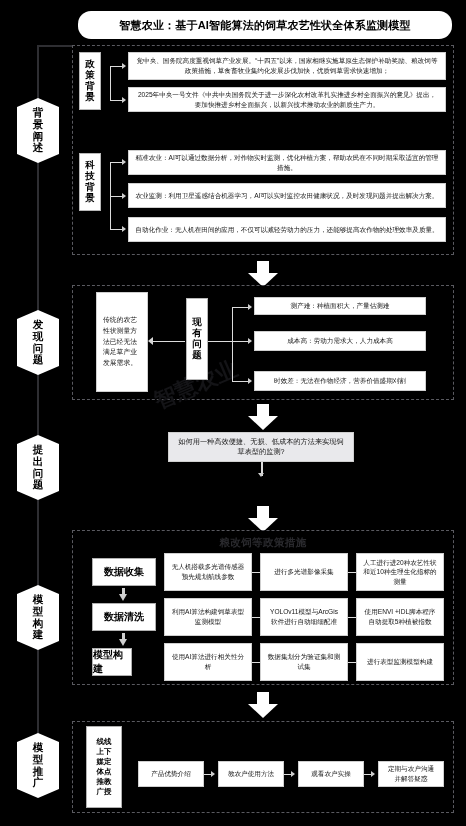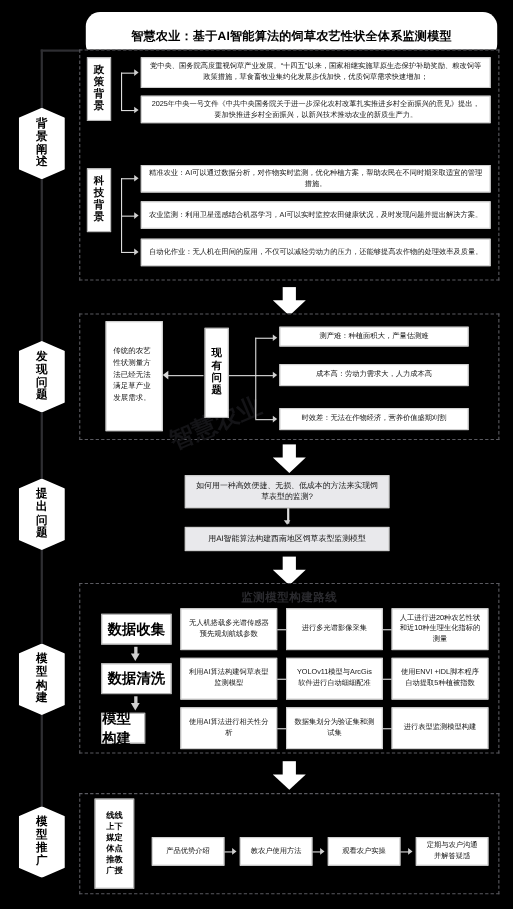--- a/index.html
+++ b/index.html
@@ -43,21 +43,21 @@
     letter-spacing: 0px;
     clip-path: polygon(0% 14%, 50% 0%, 100% 14%, 100% 86%, 50% 100%, 0% 86%);
     z-index: 5;
   }
   .stage span { display: block; }
 
   
   .title-pill {
     position: absolute;
     left: 78px; top: 11px;
-    width: 374px; height: 42px;
+    width: 374px; height: 28px;
     background: #ffffff;
     color: #000000;
     border-radius: 13px;
     font-size: 11px;
     font-weight: bold;
     display: flex;
     align-items: center;
     justify-content: center;
     letter-spacing: 0.2px;
   }
@@ -98,21 +98,21 @@
     text-align: center;
     padding: 3px 1px;
   }
   .vlabel span { display: block; }
 
   .hlabel {
     position: absolute;
     background: #ffffff;
     color: #000000;
     border: 1px solid #b0b0b0;
-    font-size: 13px;
+    font-size: 10px;
     font-weight: bold;
     display: flex;
     align-items: center;
     justify-content: center;
   }
 
   
   .ln { position: absolute; background: #7d7d84; }
   .ln-h { height: 1px; }
   .ln-v { width: 1px; }
@@ -308,30 +308,29 @@
   <div class="barrow" style="left:248px; top:404px;">
     <div class="stem"></div>
       <div class="head"></div>
   </div>
 
   <div class="wbox" style="left:168px; top:432px; width:186px; height:30px; font-size:7.2px; background:#e9e9ec;">如何用一种高效便捷、无损、低成本的方法来实现饲草表型的监测?</div>
 
   <div class="ln ln-v ln-w" style="left:261px; top:462px; width:2px; height:14px;"></div>
   <div class="tri-d" style="left:258px; top:473px;"></div>
 
-  <div class="wbox" style="left:168px; top:479px; width:186px; height:22px; font-size:7.2px; background:#e9e9ec;">用AI智能算法构建西南地区饲草表型监测模型</div>
 
   <div class="barrow" style="left:248px; top:506px;">
     <div class="stem"></div>
       <div class="head"></div>
   </div>
 
   <div class="panel" style="left:72px; top:530px; width:382px; height:155px;"></div>
 
-  <div class="sec-head" style="left:72px; top:536px; width:382px;">监测模型构建路线</div>
+  <div class="sec-head" style="left:72px; top:536px; width:382px;">粮改饲等政策措施</div>
 
   <div class="hlabel" style="left:92px; top:558px; width:64px; height:28px;">数据收集</div>
   <div class="sarrow" style="left:119px; top:588px;">
       <div class="s"></div>
       <div class="h"></div>
     </div>
   <div class="hlabel" style="left:92px; top:603px; width:64px; height:28px;">数据清洗</div>
   <div class="sarrow" style="left:119px; top:633px;">
       <div class="s"></div>
       <div class="h"></div>

